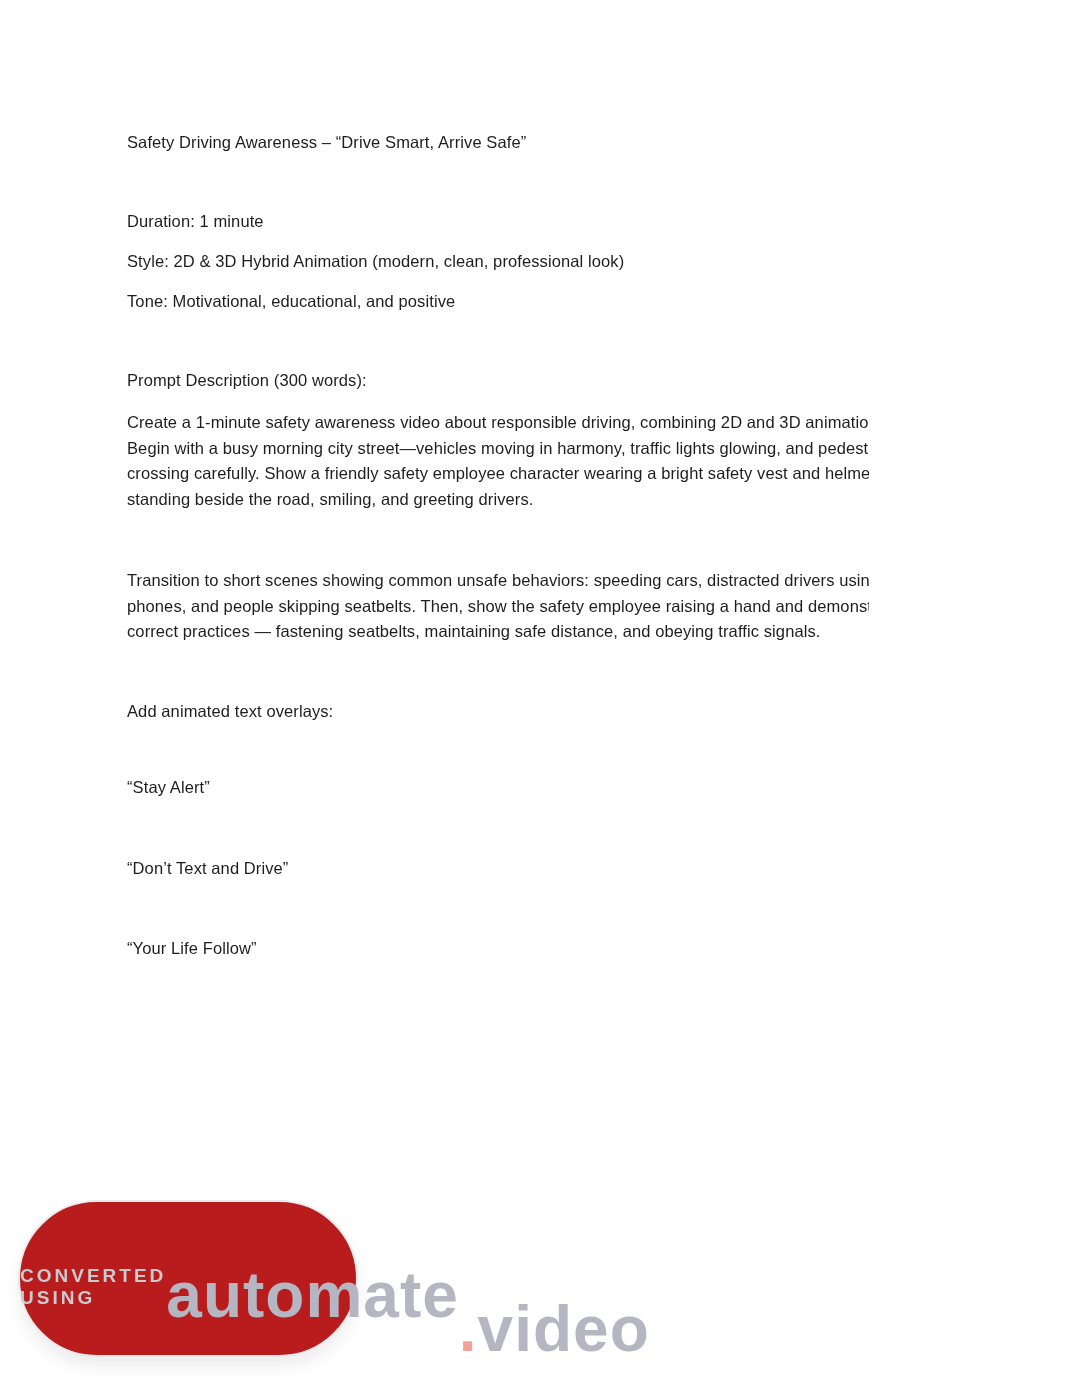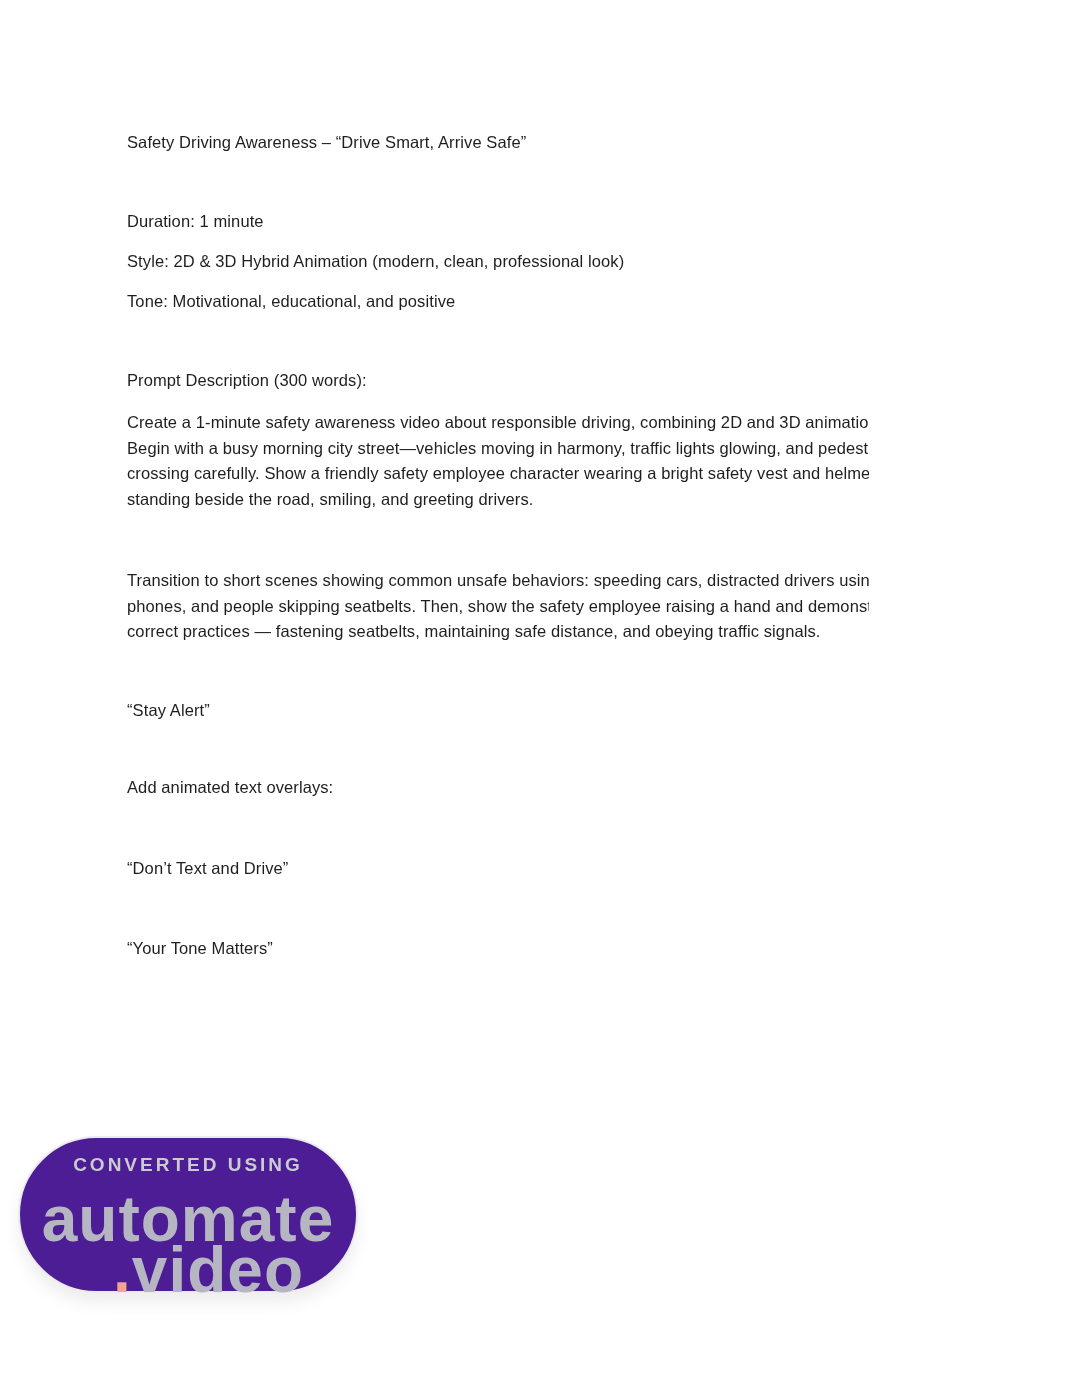--- a/index.html
+++ b/index.html
@@ -34,30 +34,30 @@
   .overlays-head  { margin-top: 56px  !important; }
   .overlay-0      { margin-top: 55px  !important; }
   .overlay-1      { margin-top: 60px  !important; }
   .overlay-2      { margin-top: 58px  !important; }
   .overlay-3      { margin-top: 59px  !important; }
 
   
   .wm {
     position: absolute;
     left: 18px;
-    top: 1136px;
+    top: 1200px;
     width: 340px;
     height: 157px;
     box-sizing: border-box;
-    background: #4c1d95;
+    background: #b91c1c;
     border: 2px solid #ebebee;
     border-radius: 80px;
     box-shadow: 0 10px 16px rgba(0,0,0,0.07);
     display: flex;
-    flex-direction: column;
+    flex-direction: row;
     align-items: center;
     justify-content: flex-start;
     padding-top: 16px;
     font-family: "Liberation Sans", sans-serif;
     font-weight: bold;
     user-select: none;
   }
   .wm-label {
     font-size: 19px;
     letter-spacing: 3px;
@@ -92,25 +92,25 @@
 
     <p class="line meta-first">Duration: 1 minute</p>
     <p class="line meta-next">Style: 2D &amp; 3D Hybrid Animation (modern, clean, professional look)</p>
     <p class="line meta-next">Tone: Motivational, educational, and positive</p>
 
     <p class="line section-head">Prompt Description (300 words):</p>
 
     <p class="para para-1">Create a 1-minute safety awareness video about responsible driving, combining 2D and 3D animation styles. Begin with a busy morning city street—vehicles moving in harmony, traffic lights glowing, and pedestrians crossing carefully. Show a friendly safety employee character wearing a bright safety vest and helmet, standing beside the road, smiling, and greeting drivers.</p>
     <p class="para para-2">Transition to short scenes showing common unsafe behaviors: speeding cars, distracted drivers using phones, and people skipping seatbelts. Then, show the safety employee raising a hand and demonstrating correct practices — fastening seatbelts, maintaining safe distance, and obeying traffic signals.</p>
 
+    <p class="line overlays-head">Add animated text overlays:</p>
+
     <p class="line overlay-0">“Stay Alert”</p>
-
-    <p class="line overlays-head">Add animated text overlays:</p>
     <p class="line overlay-1">“Don’t Text and Drive”</p>
-    <p class="line overlay-3">“Your Tone Matters”</p>
+    <p class="line overlay-3">“Your Life Follow”</p>
   </div>
 
   <div class="wm">
     <div class="wm-label">CONVERTED USING</div>
     <div class="wm-brand">automate</div>
     <div class="wm-brand2"><span class="wm-dot">.</span><span>video</span></div>
   </div>
 </div>
 
 </body></html>

